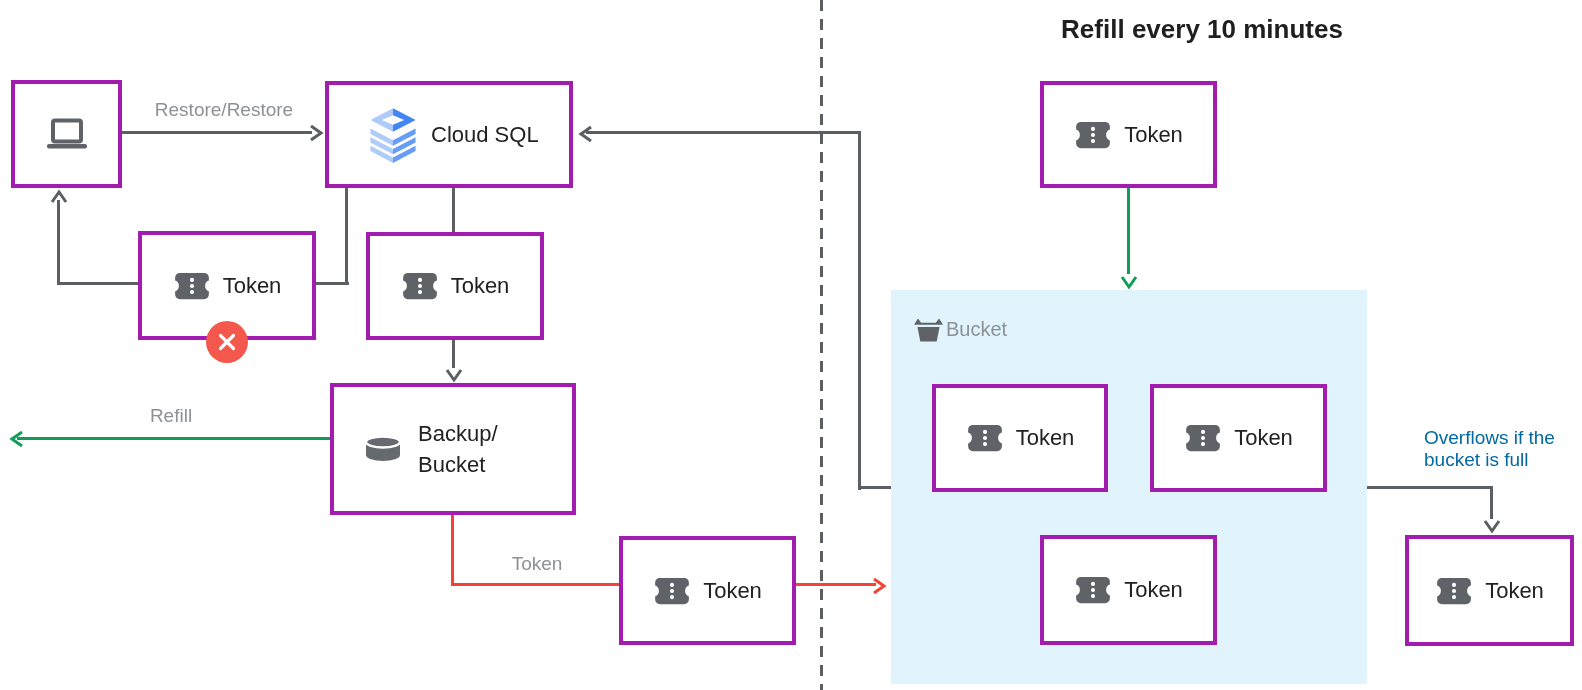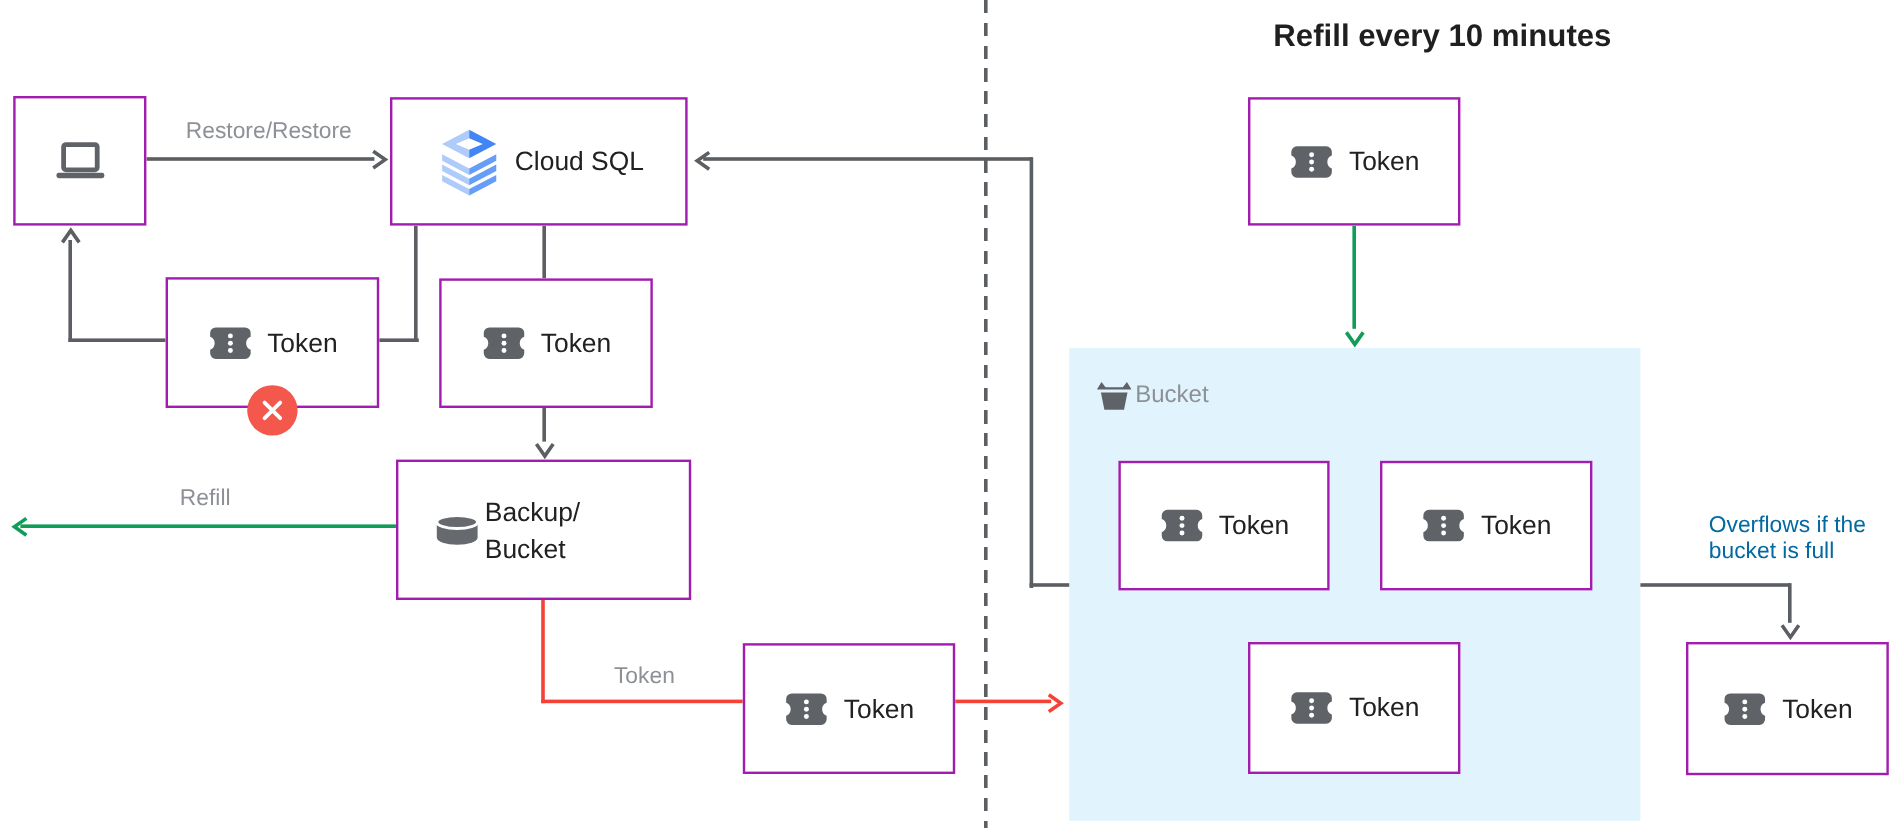--- a/index.html
+++ b/index.html
@@ -1,18 +1,18 @@
 <!DOCTYPE html>
 <html><head>
 <meta charset="utf-8">
 <style>
   html,body{margin:0;padding:0;background:#fff;}
   #stage{position:relative;width:1582px;height:690px;background:#ffffff;overflow:hidden;
          font-family:"Liberation Sans",sans-serif;color:#212121;}
-  .box{position:absolute;background:#fff;border:2px solid #a21caf;box-sizing:border-box;
+  .box{position:absolute;background:#fff;border:4px solid #a21caf;box-sizing:border-box;
        display:flex;align-items:center;justify-content:center;gap:12px;}
   .box .nlabel{font-size:22px;color:#212121;white-space:nowrap;}
   .ln{position:absolute;background:#5B5E62;}
   .green{background:#0F9D58;}
   .red{background:#F44336;}
   .lbl{position:absolute;font-size:19px;color:#8D9196;text-align:center;}
   .ah{position:absolute;overflow:visible;}
   .ah path{fill:none;stroke:#5B5E62;stroke-width:3;}
   .ah.g path{stroke:#0F9D58;}
   .ah.r path{stroke:#F44336;}
@@ -142,21 +142,21 @@
     <span class="nlabel">Token</span>
   </div>
 
   <div class="box" style="left:366px;top:232px;width:178px;height:108px">
     <svg width="38" height="30">
         <use href="#i-token"></use>
       </svg>
     <span class="nlabel">Token</span>
   </div>
 
-  <div class="box" style="left:330px;top:383px;width:246px;height:117px;justify-content:flex-start;padding-left:30px;gap:4px">
+  <div class="box" style="left:330px;top:383px;width:246px;height:132px;justify-content:flex-start;padding-left:30px;gap:16px">
     <svg width="38" height="28">
         <use href="#i-db"></use>
       </svg>
     <span class="nlabel bk2">
       <span>Backup/</span>
       <span>Bucket</span>
     </span>
   </div>
 
   <div class="box" style="left:619px;top:536px;width:177px;height:109px">

